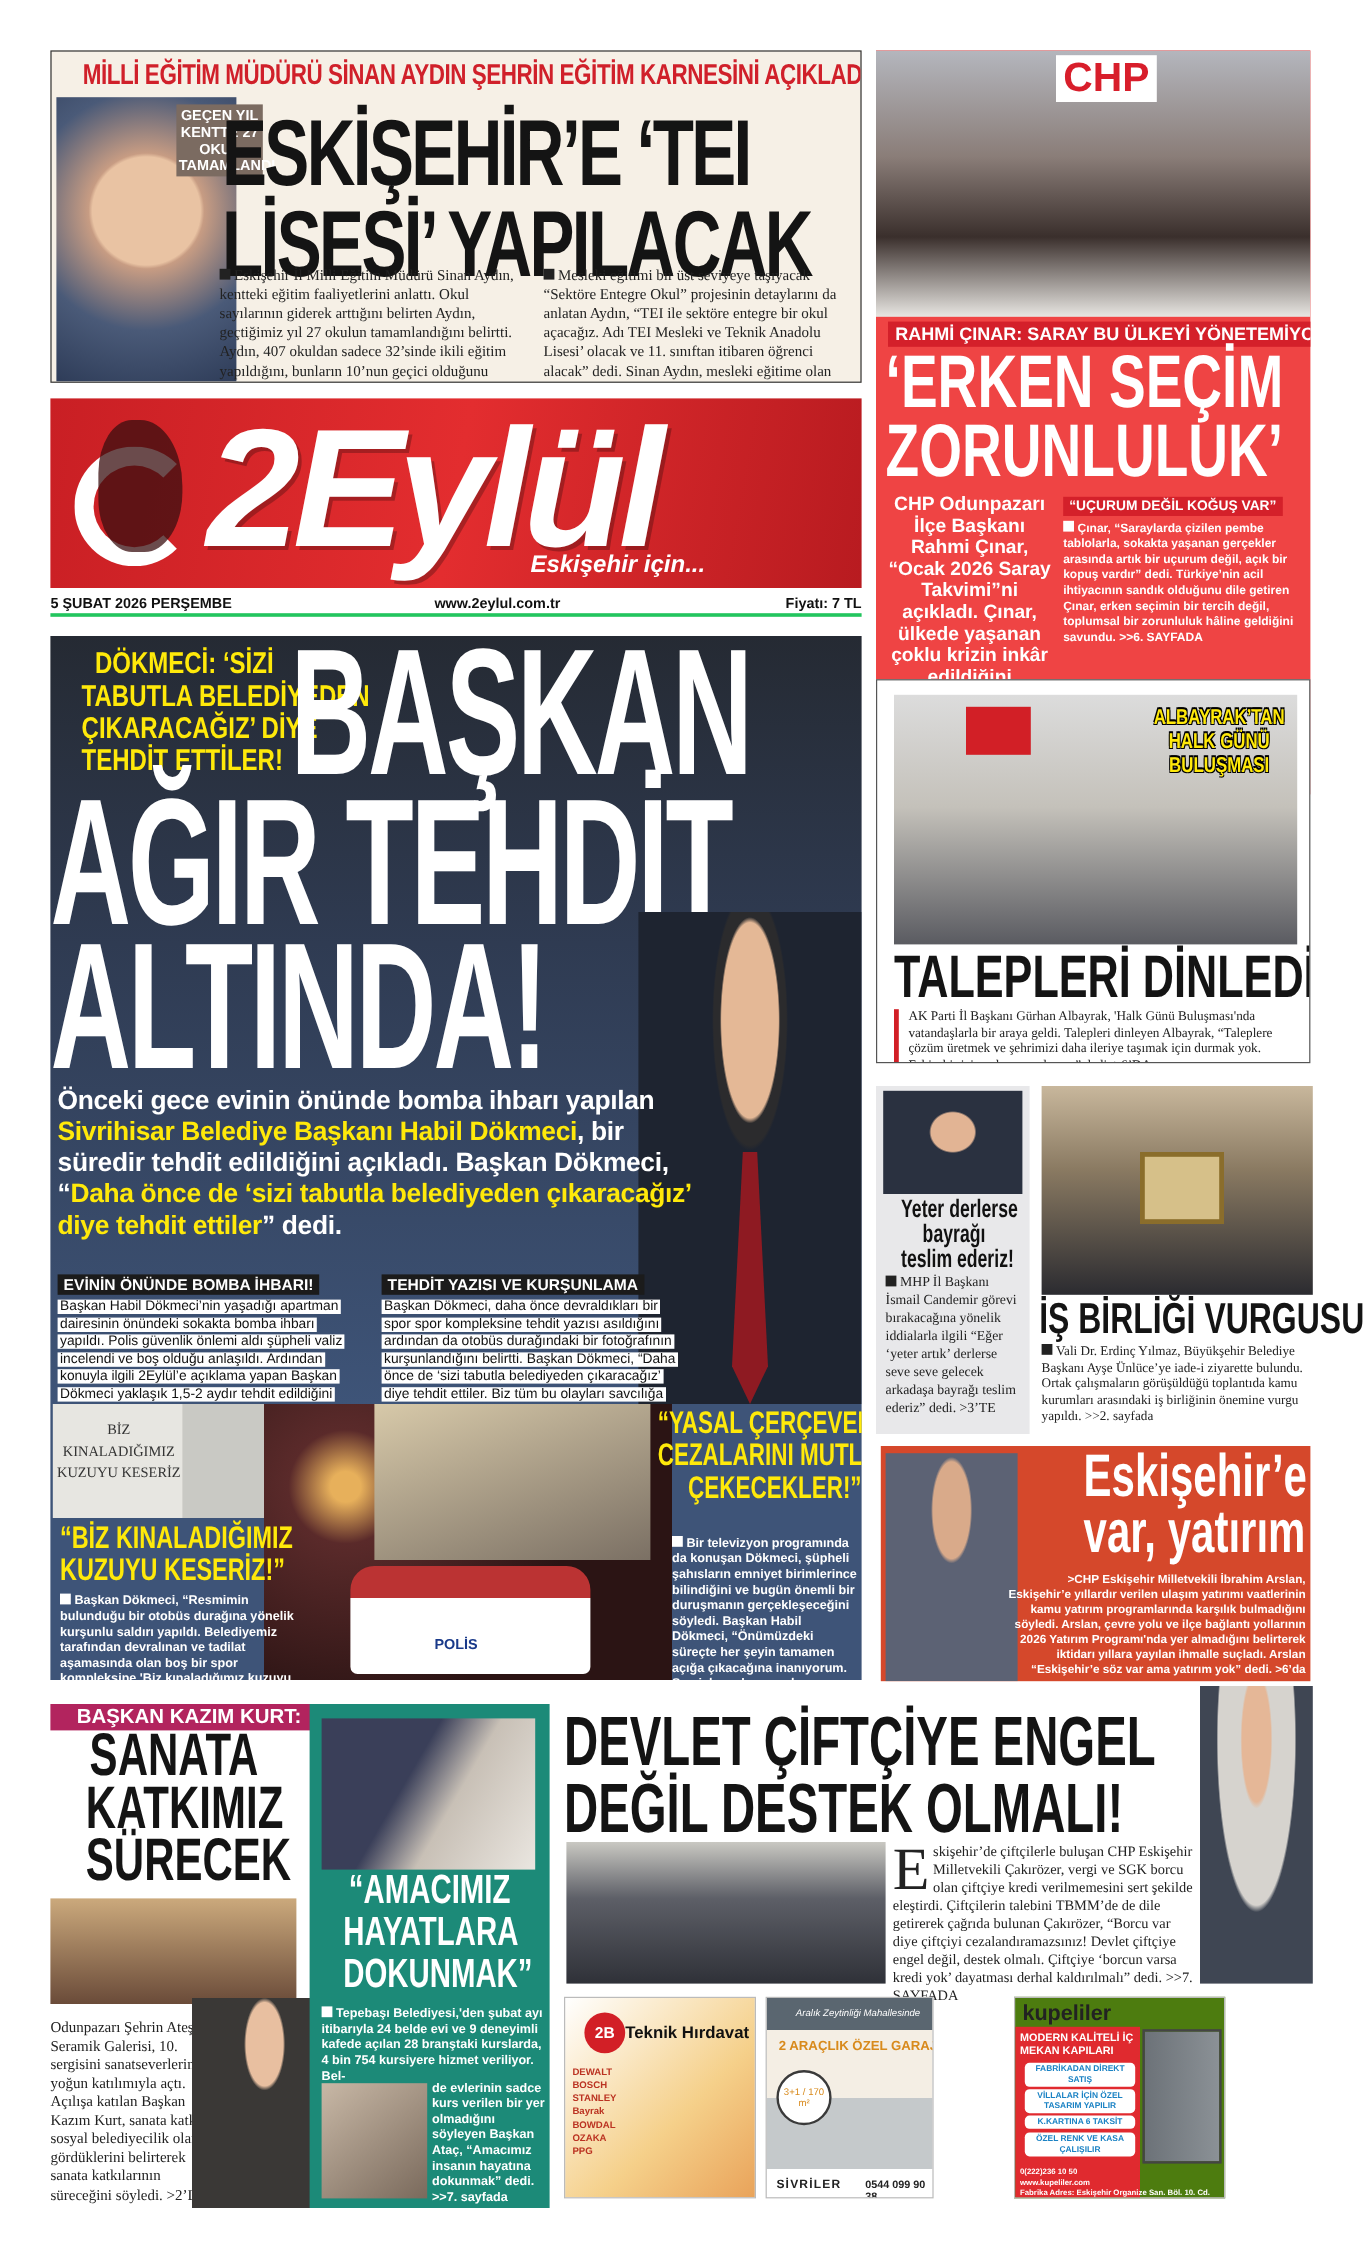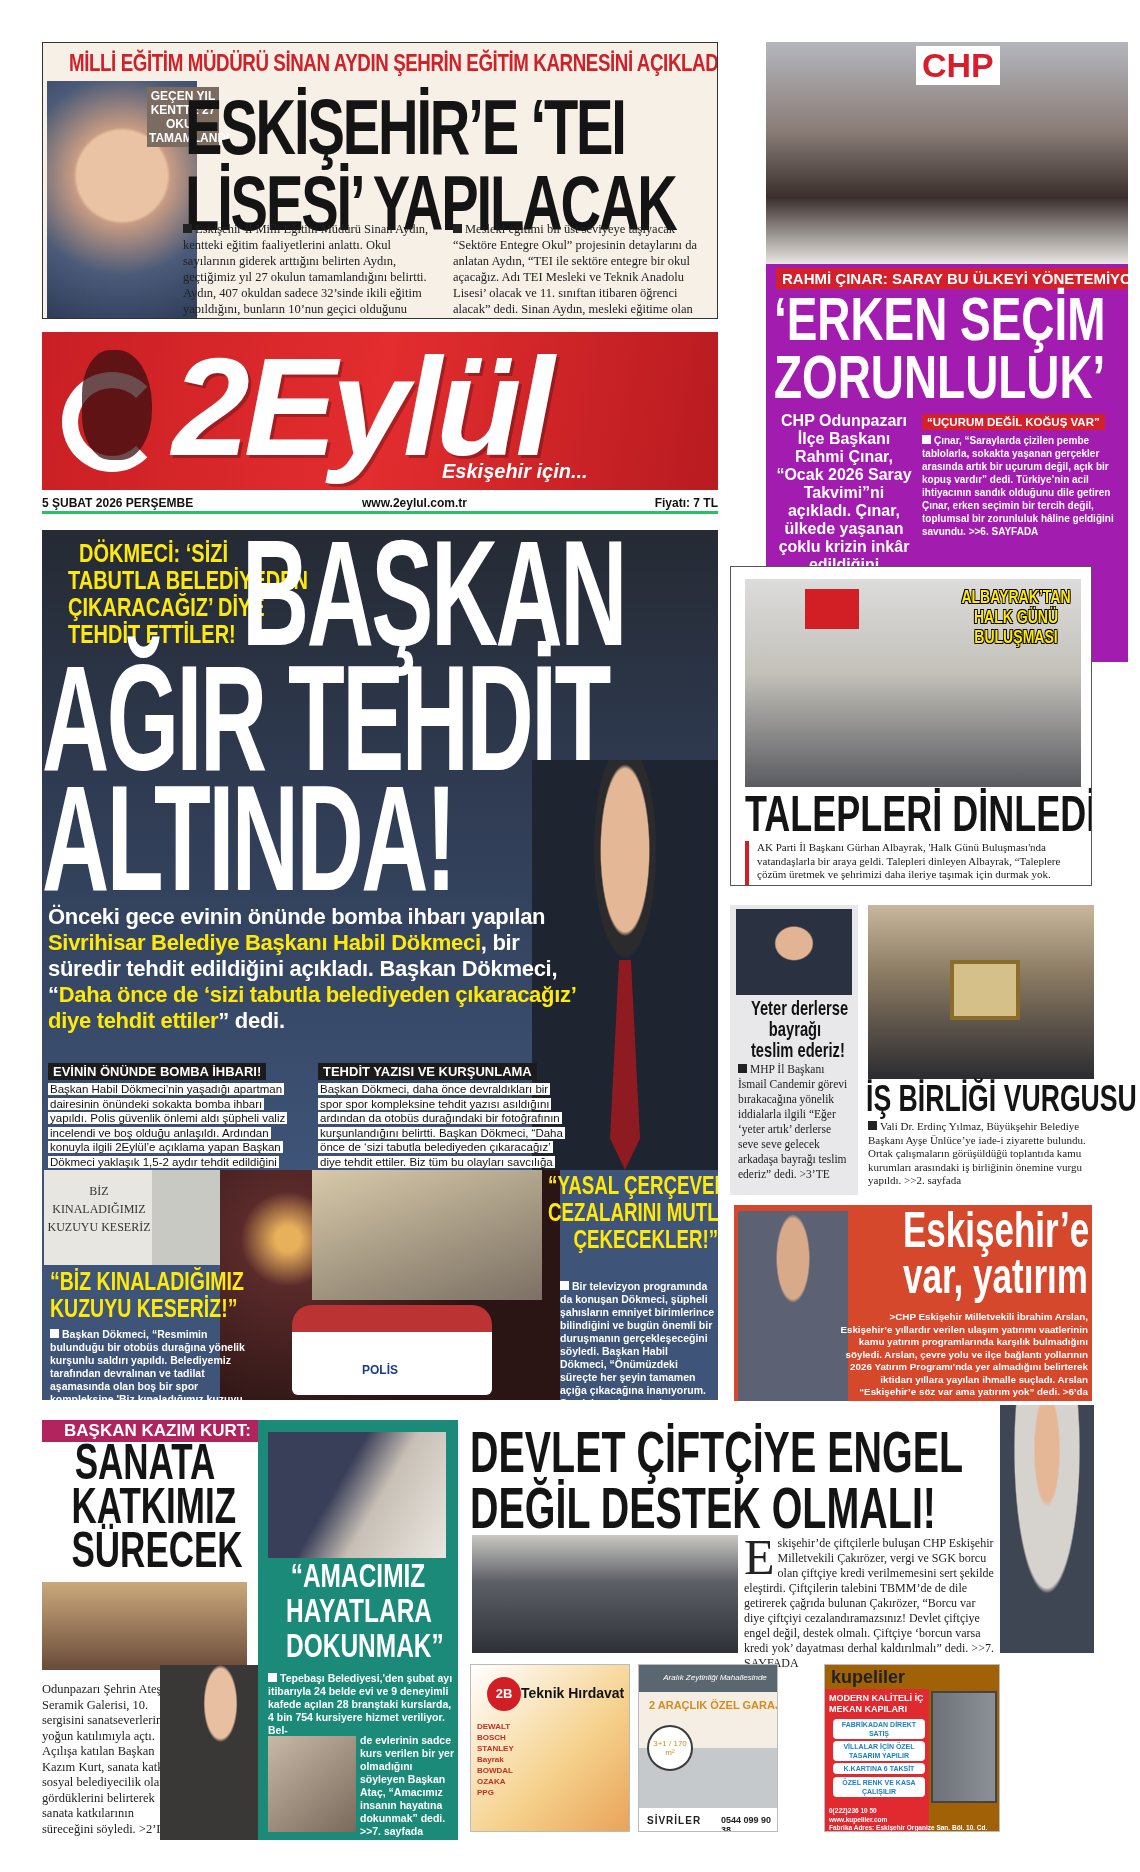--- a/index.html
+++ b/index.html
@@ -59,21 +59,21 @@
   #low-cop { left: 270px; top: 0; width: 230px; height: 130px; background: linear-gradient(160deg, #d7c9a9, #7b7064); }
   #low-car { left: 250px; top: 135px; width: 200px; height: 90px; background: linear-gradient(180deg, #b33 0 30%, #fff 30%); border-radius: 20px 20px 6px 6px; }
   #low-q1 { left: 8px; top: 98px; width: 220px; font-size: 26px; line-height: 27px; font-weight: 700; color: #ffe90a; }
   #low-q1 span { display: block; transform: scaleX(0.75); transform-origin: left top; white-space: nowrap; }
   #low-t1 { left: 8px; top: 158px; width: 200px; font-size: 10.5px; line-height: 13px; color: #fff; font-weight: 700; }
   #low-q2 { left: 440px; top: 2px; width: 236px; font-size: 26px; line-height: 27px; font-weight: 700; color: #ffe90a; text-align: right; }
   #low-q2 span { display: block; transform: scaleX(0.72); transform-origin: right top; white-space: nowrap; }
   #low-t2 { left: 518px; top: 110px; width: 156px; font-size: 10.5px; line-height: 13px; color: #fff; font-weight: 700; }
 
   
-  #chp { left: 730px; top: 42px; width: 362px; height: 620px; background: #a21caf; overflow: hidden; margin-left: 36px; }
+  #chp { left: 730px; top: 42px; width: 362px; height: 620px; background: #ef4444; overflow: hidden; }
   #chp-photo { left: 0; top: 0; width: 362px; height: 222px; background: linear-gradient(180deg, #b4b6bd 0%, #8a7d78 40%, #3a2f2c 70%, #e8e6e2 100%); }
   #chp-logo { left: 150px; top: 4px; font-size: 34px; font-weight: 700; color: #d81e2b; background: #fff; padding: 0 6px; }
   #chp-kicker { left: 10px; top: 226px; background: #d4202a; color: #fff; font-size: 15px; font-weight: 700; padding: 2px 6px; white-space: nowrap; }
   #chp-head { left: 8px; top: 248px; width: 360px; font-size: 62px; line-height: 58px; font-weight: 700; color: #fff; }
   #chp-head span { display: block; transform: scaleX(0.74); transform-origin: left top; white-space: nowrap; }
   #chp-lead { left: 8px; top: 370px; width: 140px; font-size: 16px; line-height: 18px; color: #fff; font-weight: 700; text-align: center; }
   #chp-sub { left: 156px; top: 372px; background: #d4202a; color: #fff; font-size: 11.5px; font-weight: 700; padding: 2px 5px; white-space: nowrap; }
   #chp-body { left: 156px; top: 392px; width: 200px; font-size: 10px; line-height: 13px; color: #fff; font-weight: 700; }
 
   
@@ -134,21 +134,21 @@
   .ad { position: absolute; top: 1664px; height: 168px; border: 1px solid #bbb; overflow: hidden; }
   #ad1 { left: 470px; width: 160px; background: linear-gradient(135deg, #fff 0%, #f5d08a 60%, #e9a35a 100%); }
   #ad1-title { left: 50px; top: 20px; font-size: 14px; font-weight: 700; color: #111; white-space: nowrap; }
   #ad1-logo { left: 16px; top: 12px; width: 34px; height: 34px; border-radius: 50%; background: #d21f26; color: #fff; font-size: 13px; font-weight: 700; text-align: center; line-height: 34px; }
   #ad1-brands { left: 6px; top: 56px; width: 48px; font-size: 8px; line-height: 11px; font-weight: 700; color: #b32; }
   #ad2 { left: 638px; width: 140px; background: linear-gradient(180deg, #5a6670 0 16%, #f4eee4 16% 50%, #c5c9cb 50% 86%, #fff 86%); }
   #ad2-title { left: 6px; top: 34px; width: 140px; text-align: center; font-size: 11px; font-weight: 700; color: #d88a1c; }
   #ad2-badge { left: 8px; top: 60px; width: 46px; height: 46px; border-radius: 50%; background: #fff; border: 2px solid #3a3a3a; font-size: 8px; color: #d88a1c; text-align: center; padding-top: 12px; }
   #ad2-brand { left: 8px; top: 150px; font-size: 10px; font-weight: 700; color: #222; letter-spacing: 1px; }
   #ad2-phone { left: 82px; top: 150px; font-size: 9px; font-weight: 700; color: #222; }
-  #ad3 { left: 824px; width: 176px; background: #a16207; }
+  #ad3 { left: 845px; width: 176px; background: #4d7c0f; }
   #ad3-logo { left: 6px; top: 2px; font-size: 18px; font-weight: 700; color: #222; white-space: nowrap; }
   #ad3-red { left: 0; top: 24px; width: 104px; height: 144px; background: #e02a2f; }
   #ad3-door { left: 106px; top: 26px; width: 66px; height: 112px; background: linear-gradient(90deg, #6c7278, #8b9196); border: 2px solid #444; }
   #ad3-h { left: 4px; top: 28px; width: 100px; font-size: 9px; line-height: 11px; color: #fff; font-weight: 700; }
   .ad3-pill { position: absolute; left: 8px; width: 92px; background: #fff; color: #1a82c4; font-size: 7px; line-height: 9px; font-weight: 700; text-align: center; border-radius: 4px; padding: 1px 2px; }
   #ad3-contact { left: 4px; top: 142px; width: 170px; font-size: 6.5px; line-height: 8.5px; color: #fff; font-weight: 700; }
 </style>
 </head>
 <body>
 

